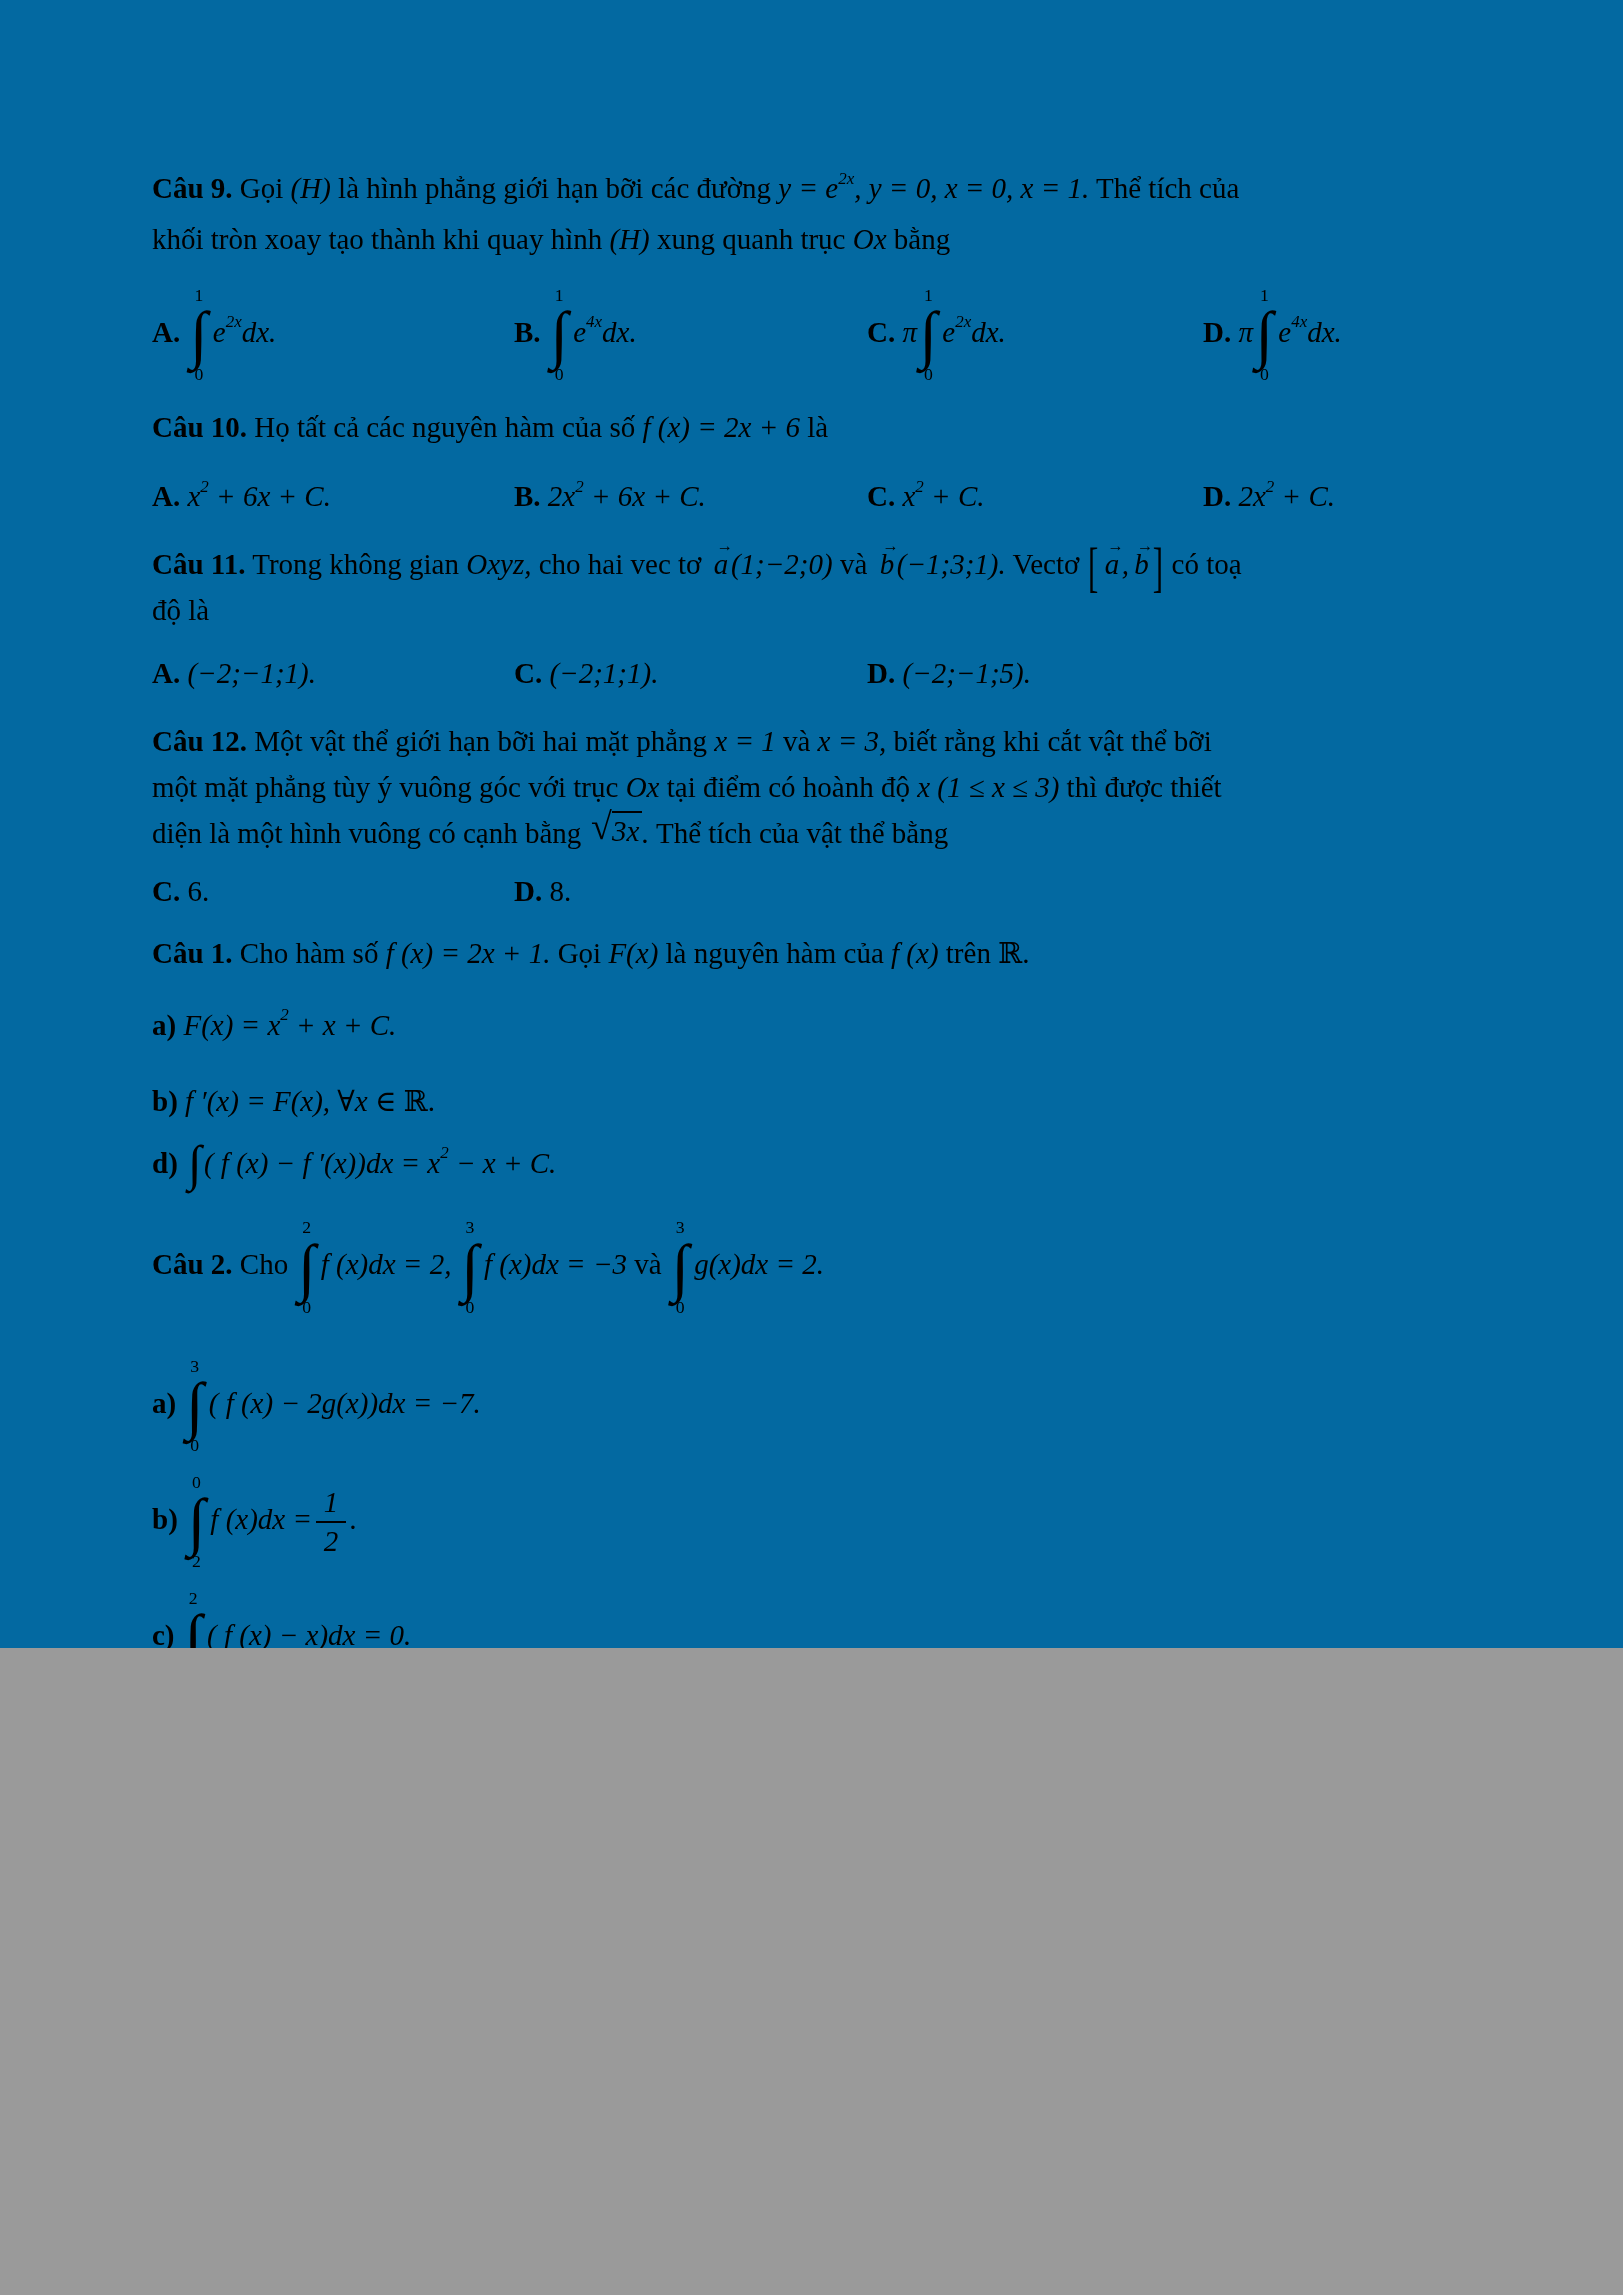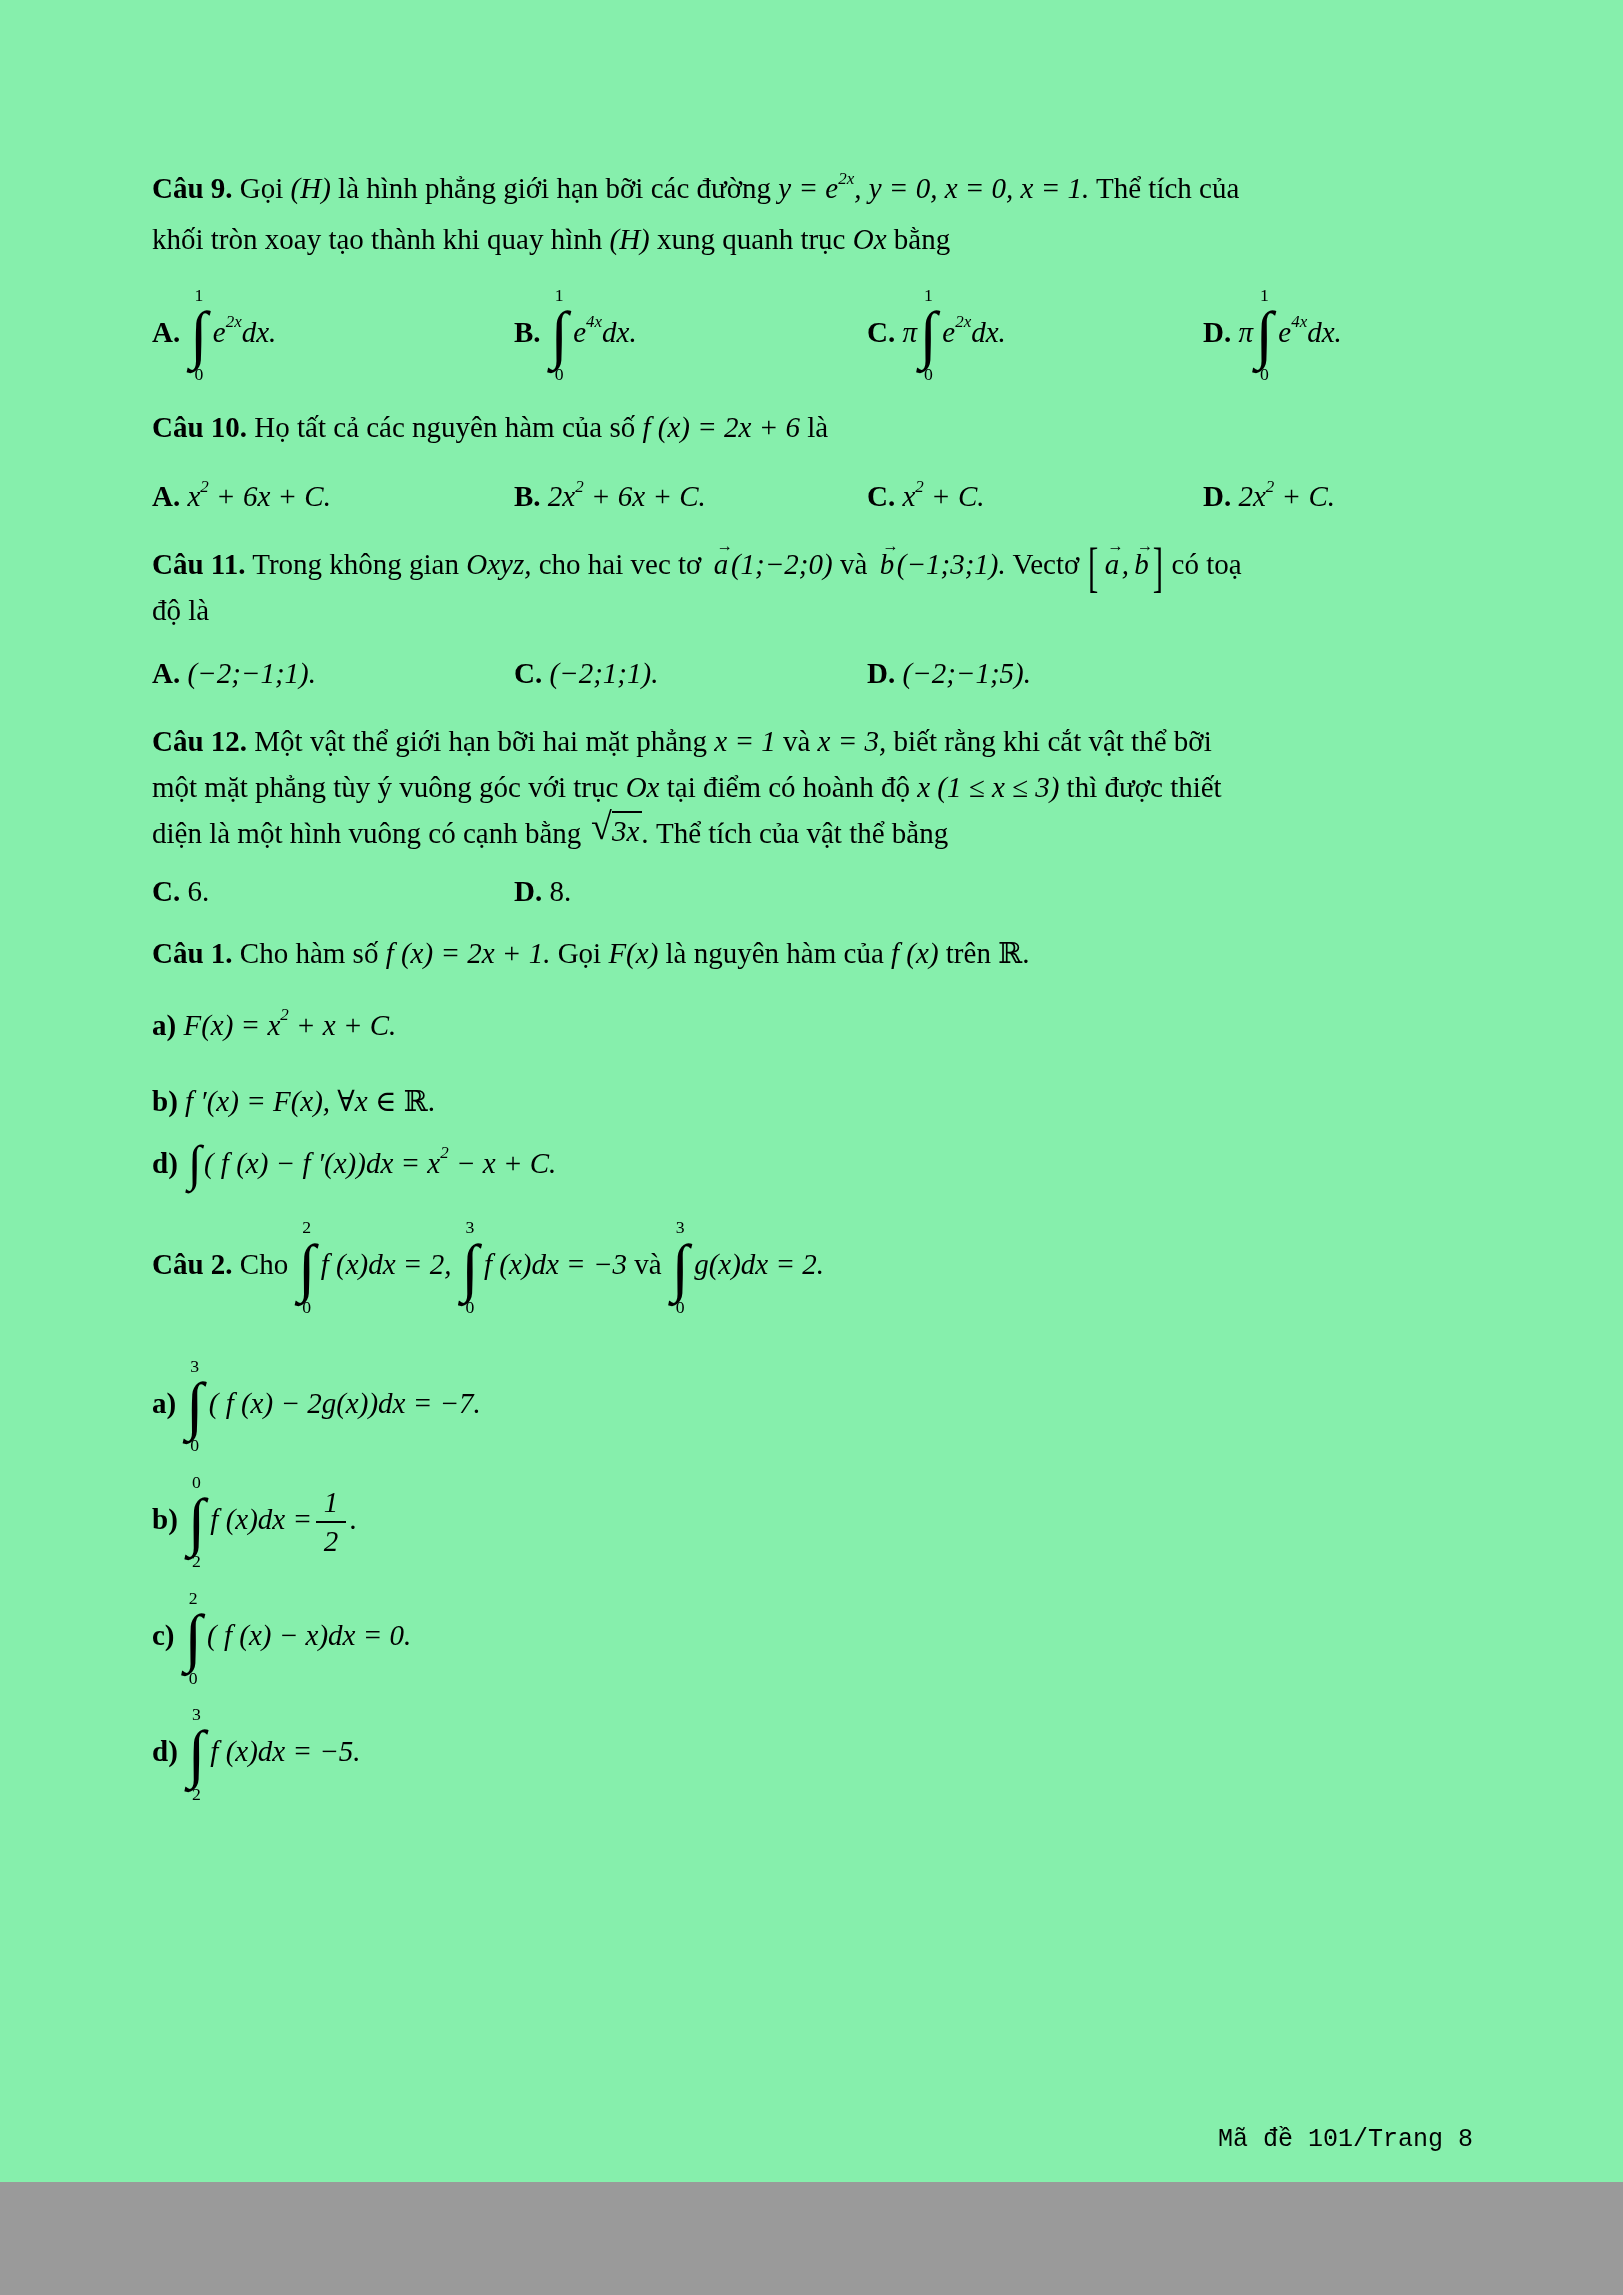--- a/index.html
+++ b/index.html
@@ -1,19 +1,19 @@
 <!DOCTYPE html>
 <html lang="vi" style="font-size:10.5px"><head>
 <meta charset="utf-8">
 <style>
   html,body{margin:0;padding:0;background:#9a9a9a;}
   .page{
     position:relative;
-    width:1623px;height:2182px;
-    background:#86efac;
+    width:1623px;height:1648px;
+    background:#0369a1;
     margin:0 auto;
     font-family:"Liberation Serif","DejaVu Serif",serif;
     color:#000;
     overflow:hidden;
   }
   .content{
     position:absolute;left:152px;top:165px;width:1348px;
     font-size:29px;
   }
   p{margin:0;}

